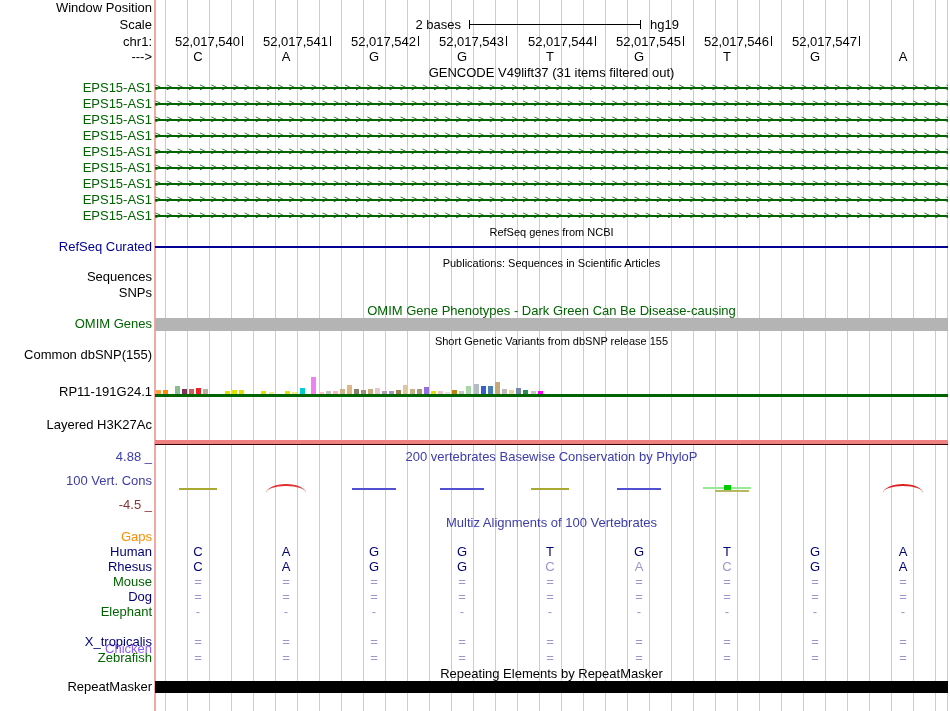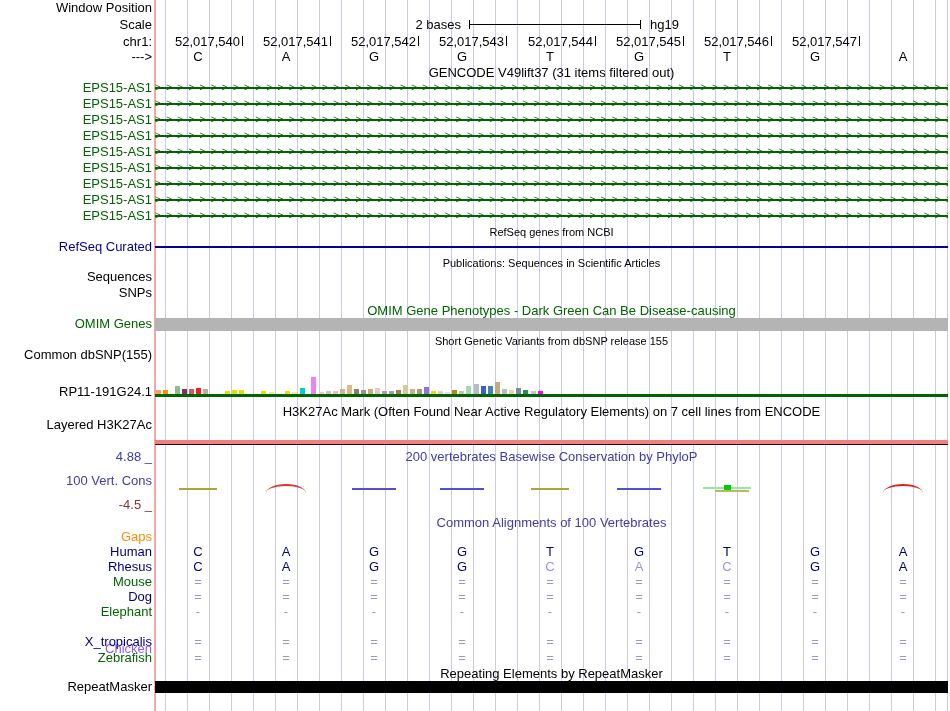--- a/index.html
+++ b/index.html
@@ -111,23 +111,22 @@
       <div class="base" style="left:712px;top:50px">T</div>
       <div class="base" style="left:800px;top:50px">G</div>
       <div class="base" style="left:888px;top:50px">A</div>
     </div>
 
   <div class="title" style="top:66px">GENCODE V49lift37 (31 items filtered out)</div>
   <div class="title sm" style="top:256px">Publications: Sequences in Scientific Articles</div>
   <div class="title sm" style="top:225px">RefSeq genes from NCBI</div>
   <div class="title green" style="top:304px">OMIM Gene Phenotypes - Dark Green Can Be Disease-causing</div>
   <div class="title sm" style="top:334px">Short Genetic Variants from dbSNP release 155</div>
-  <div class="title" style="top:405px">H3K27Ac Mark (Often Found Near Active Regulatory Elements) on 7 cell lines from ENCODE</div>
   <div class="title consblue" style="top:450px">200 vertebrates Basewise Conservation by PhyloP</div>
-  <div class="title consblue" style="top:516px">Common Alignments of 100 Vertebrates</div>
+  <div class="title consblue" style="top:516px">Multiz Alignments of 100 Vertebrates</div>
   <div class="title" style="top:667px">Repeating Elements by RepeatMasker</div>
 
   <div id="gencode-rows">
       <div class="lbl green" style="top:81px">EPS15-AS1</div>
       <div class="gline" style="top:87px"></div>
       <div class="chev" style="top:81px">&gt;&gt;&gt;&gt;&gt;&gt;&gt;&gt;&gt;&gt;&gt;&gt;&gt;&gt;&gt;&gt;&gt;&gt;&gt;&gt;&gt;&gt;&gt;&gt;&gt;&gt;&gt;&gt;&gt;&gt;&gt;&gt;&gt;&gt;&gt;&gt;&gt;&gt;&gt;&gt;&gt;&gt;&gt;&gt;&gt;&gt;&gt;&gt;&gt;&gt;&gt;&gt;&gt;&gt;&gt;&gt;&gt;&gt;&gt;&gt;&gt;&gt;&gt;&gt;&gt;&gt;&gt;&gt;&gt;&gt;&gt;&gt;&gt;&gt;&gt;</div>
       <div class="lbl green" style="top:97px">EPS15-AS1</div>
       <div class="gline" style="top:103px"></div>
       <div class="chev" style="top:97px">&gt;&gt;&gt;&gt;&gt;&gt;&gt;&gt;&gt;&gt;&gt;&gt;&gt;&gt;&gt;&gt;&gt;&gt;&gt;&gt;&gt;&gt;&gt;&gt;&gt;&gt;&gt;&gt;&gt;&gt;&gt;&gt;&gt;&gt;&gt;&gt;&gt;&gt;&gt;&gt;&gt;&gt;&gt;&gt;&gt;&gt;&gt;&gt;&gt;&gt;&gt;&gt;&gt;&gt;&gt;&gt;&gt;&gt;&gt;&gt;&gt;&gt;&gt;&gt;&gt;&gt;&gt;&gt;&gt;&gt;&gt;&gt;&gt;&gt;&gt;</div>
       <div class="lbl green" style="top:113px">EPS15-AS1</div>

